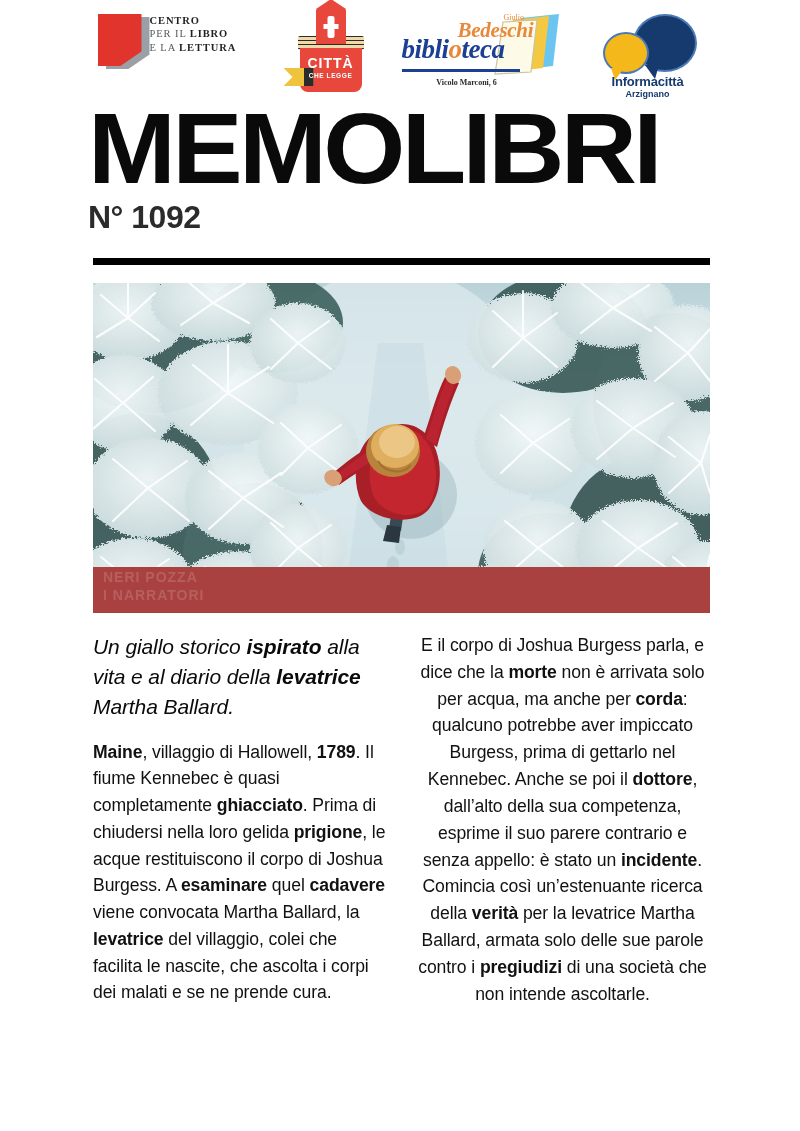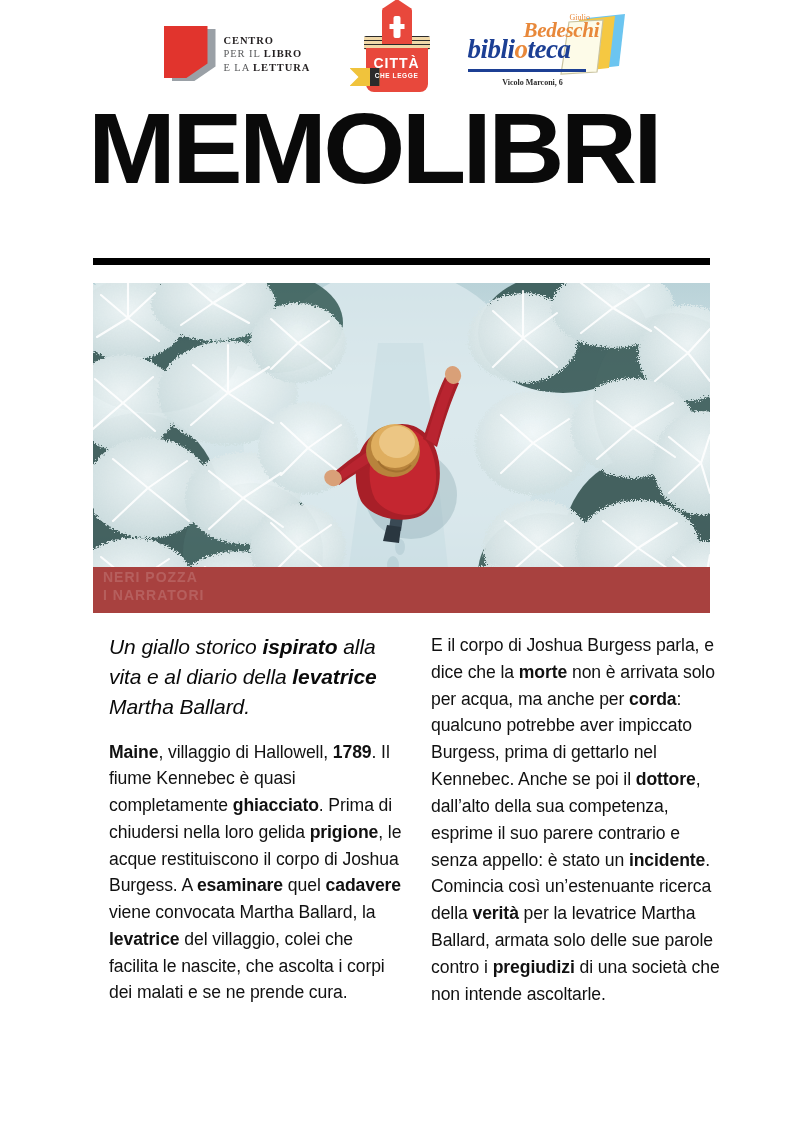--- a/index.html
+++ b/index.html
@@ -25,21 +25,21 @@
     display: flex;
     align-items: center;
     justify-content: center;
     gap: 22px;
   }
   .logo { position: relative; flex: none; }
 
   
   .logo-cepell {
     width: 168px; height: 80px;
-    display: flex; align-items: center; gap: 8px;
+    display: flex; align-items: flex-start; 
   }
   .cepell-mark {
     width: 52px; height: 56px; position: relative; flex: none;
   }
   .cepell-mark .shadow {
     position: absolute; left: 8px; top: 3px;
     width: 44px; height: 52px;
     background: #9aa0a6;
     clip-path: polygon(0 0, 100% 0, 100% 72%, 52% 100%, 0 100%);
   }
@@ -298,21 +298,20 @@
   .banner-text .bt-title { font-style: italic; }
   .banner-text .bt-sep { font-style: normal; }
 
   
   .columns {
     position: absolute;
     left: 93px; top: 632px;
     width: 617px;
     display: flex;
     gap: 28px;
-    margin-left: 16px;
   }
   .col { width: 294px; }
   .col-right { width: 295px; }
 
   .lede {
     font-size: 21px;
     font-style: italic;
     line-height: 1.44;
     letter-spacing: -0.1px;
     color: #0a0a0a;
@@ -321,21 +320,21 @@
   .lede b { font-weight: 700; font-style: italic; }
 
   .body-par {
     font-size: 17.6px;
     line-height: 1.52;
     letter-spacing: -0.1px;
     color: #111;
     margin: 0;
   }
   .body-par b { font-weight: 700; }
-  .col-right .body-par { line-height: 1.525; }
+  .col-right .body-par { line-height: 1.525; text-align: center; }
 </style>
 </head>
 <body>
 
 <div class="logo-bar">
 
   <div class="logo logo-cepell">
     <div class="cepell-mark">
       <div class="shadow"></div>
         <div class="red"></div>
@@ -370,26 +369,35 @@
         <path d="M8 62 L16 10 L50 8 L44 60 Z" fill="#fdfbe8" stroke="#c9c3a0" stroke-width="1.2"></path>
       </svg>
     </div>
     <div class="bb-giulio">Giulio</div>
     <div class="bb-top">Bedeschi</div>
     <div class="bb-name"><span>bibli</span><span class="o">o</span><span class="teca">teca</span></div>
     <div class="bb-rule"></div>
     <div class="bb-addr">Vicolo Marconi, 6</div>
   </div>
 
+  <div class="logo logo-info">
+    <div class="ic-bubble-navy"></div>
+    <div class="ic-bubble-yellow"></div>
+    <div class="ic-text">
+      <div class="l1">Informacittà</div>
+      <div class="l2">Arzignano</div>
+    </div>
+  </div>
 
 </div>
 
 <div class="masthead">
   <div class="masthead-title">MEMOLIBRI</div>
   <div class="masthead-row">
+    <div class="masthead-issue">N° 1092</div>
   </div>
 </div>
 <div class="rule"></div>
 
 <div class="cover">
   <div class="cover-scene">
     <svg width="617" height="330" viewBox="0 0 617 330" preserveAspectRatio="none" aria-hidden="true">
       <defs>
         <linearGradient id="snowpath" x1="0" y1="0" x2="0" y2="1">
           <stop offset="0%" stop-color="#b9d2d8"></stop>

